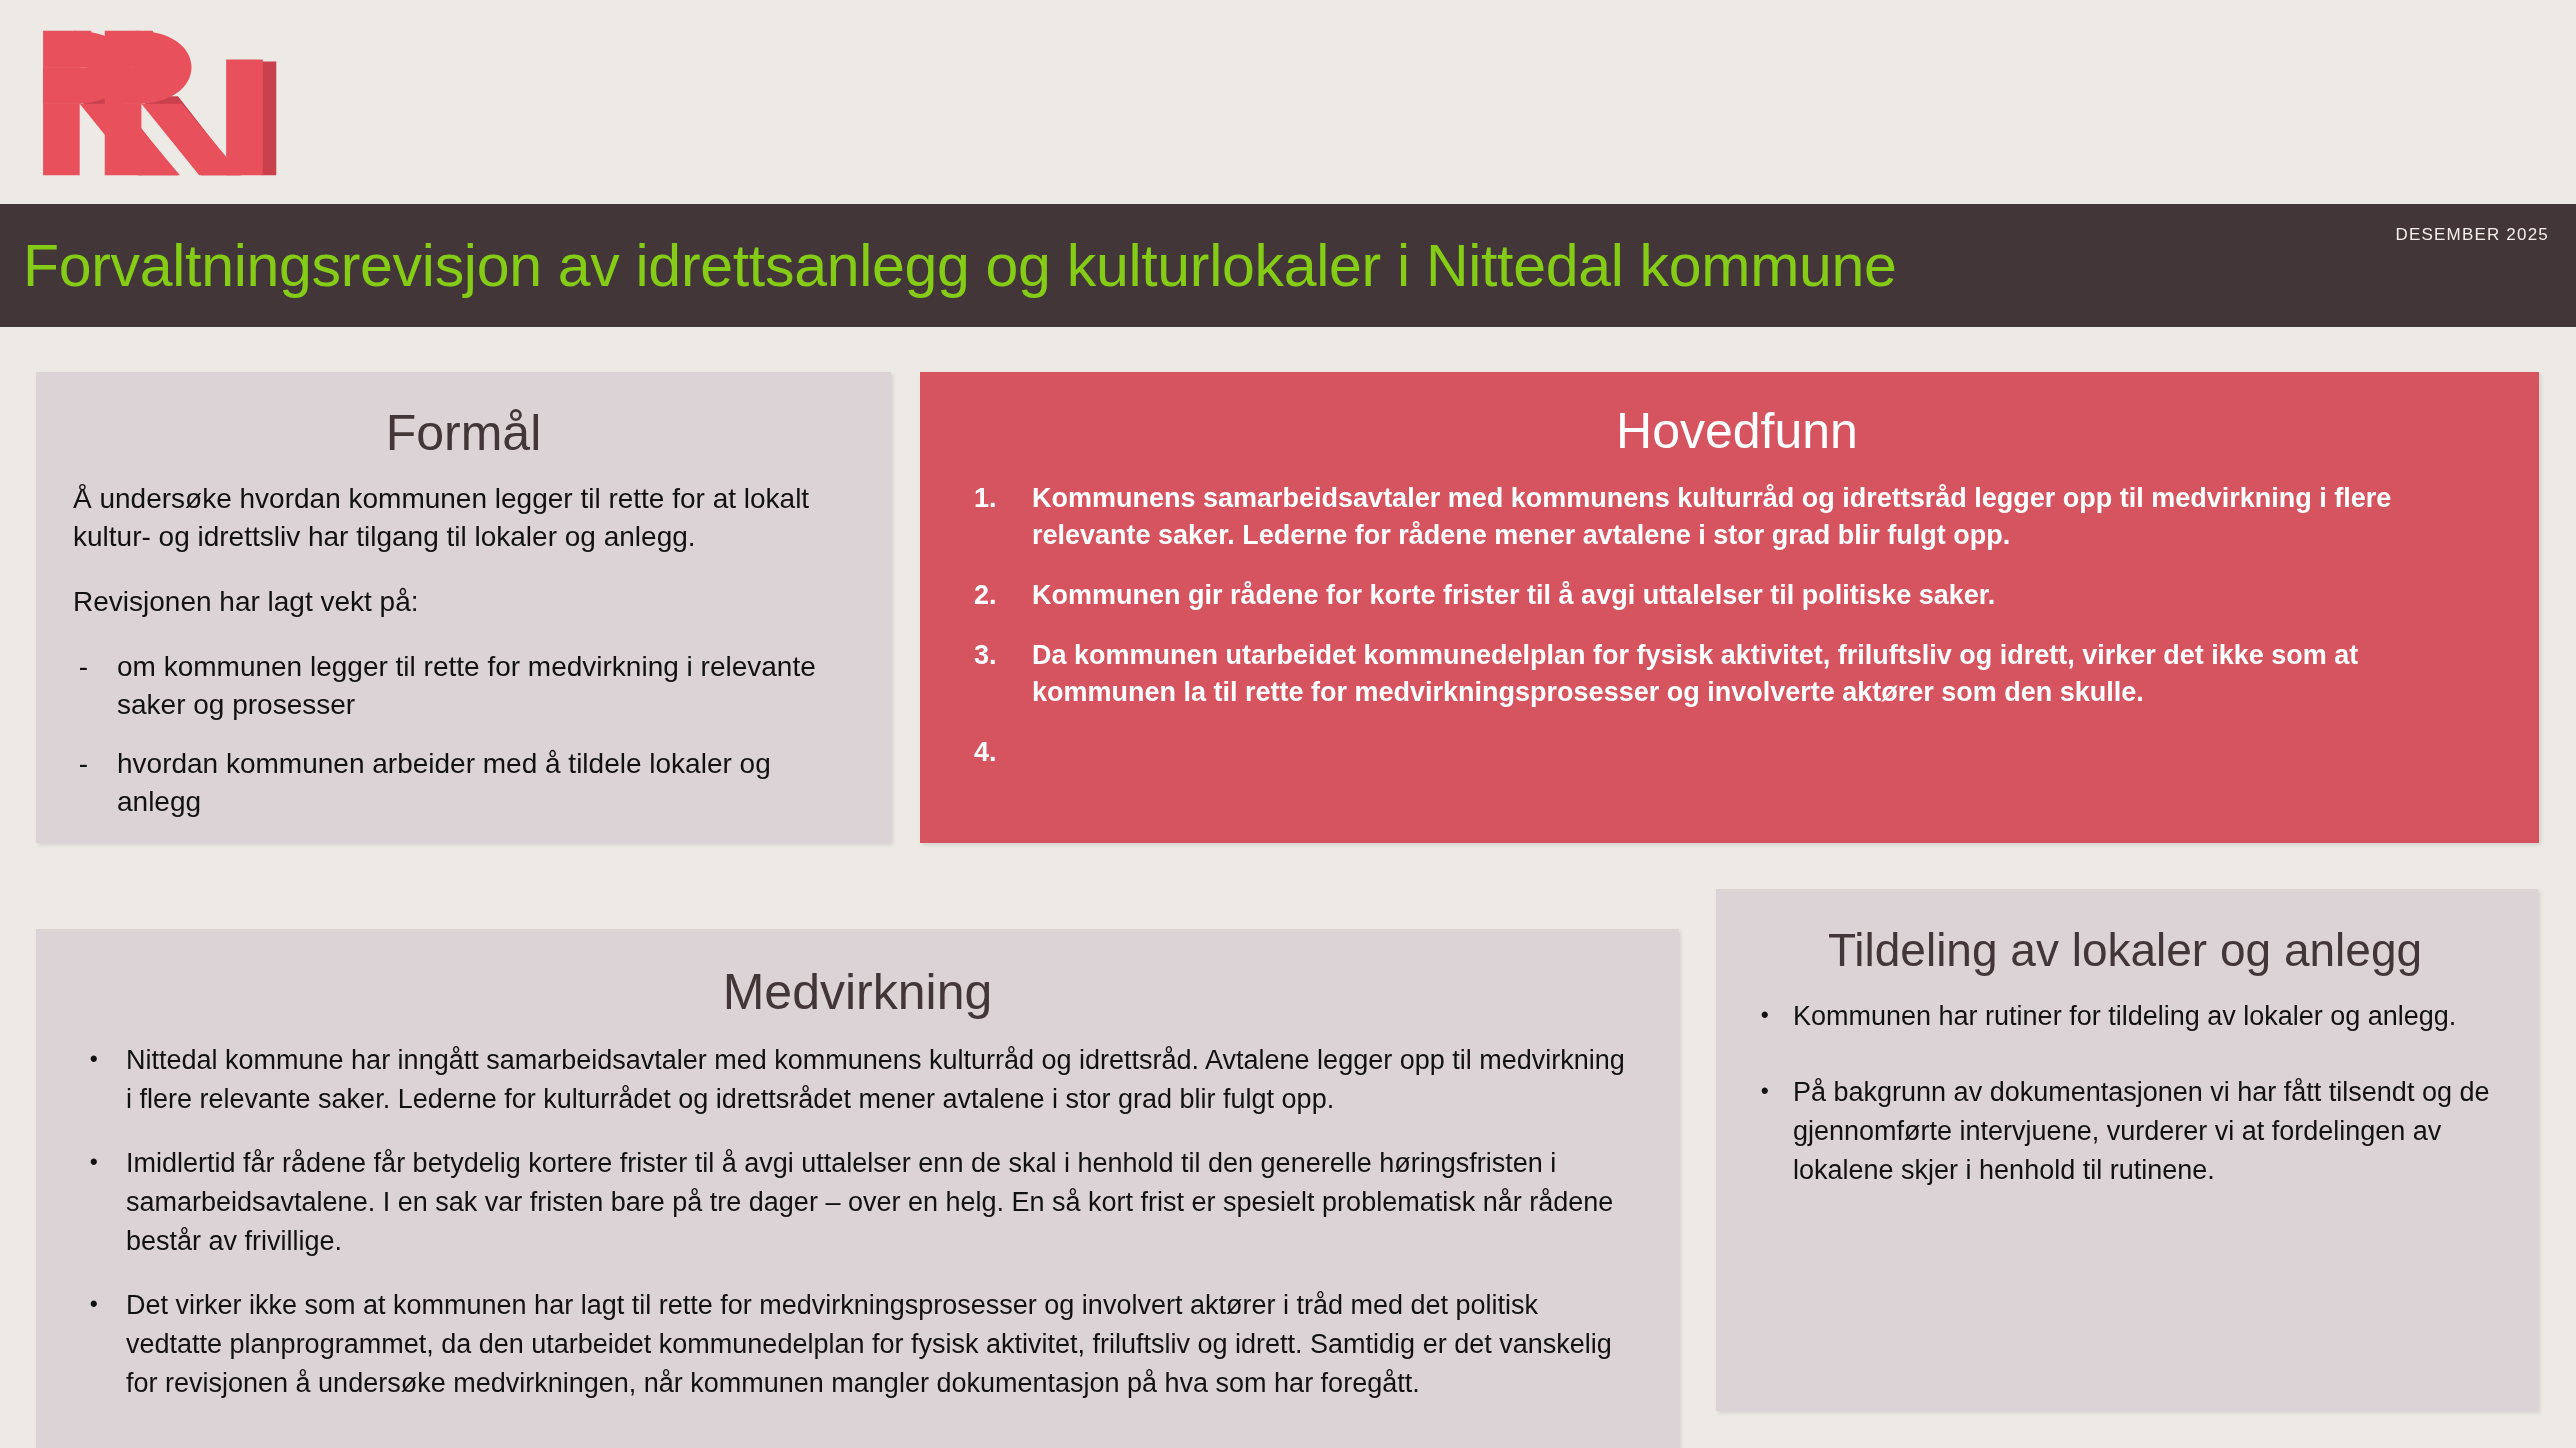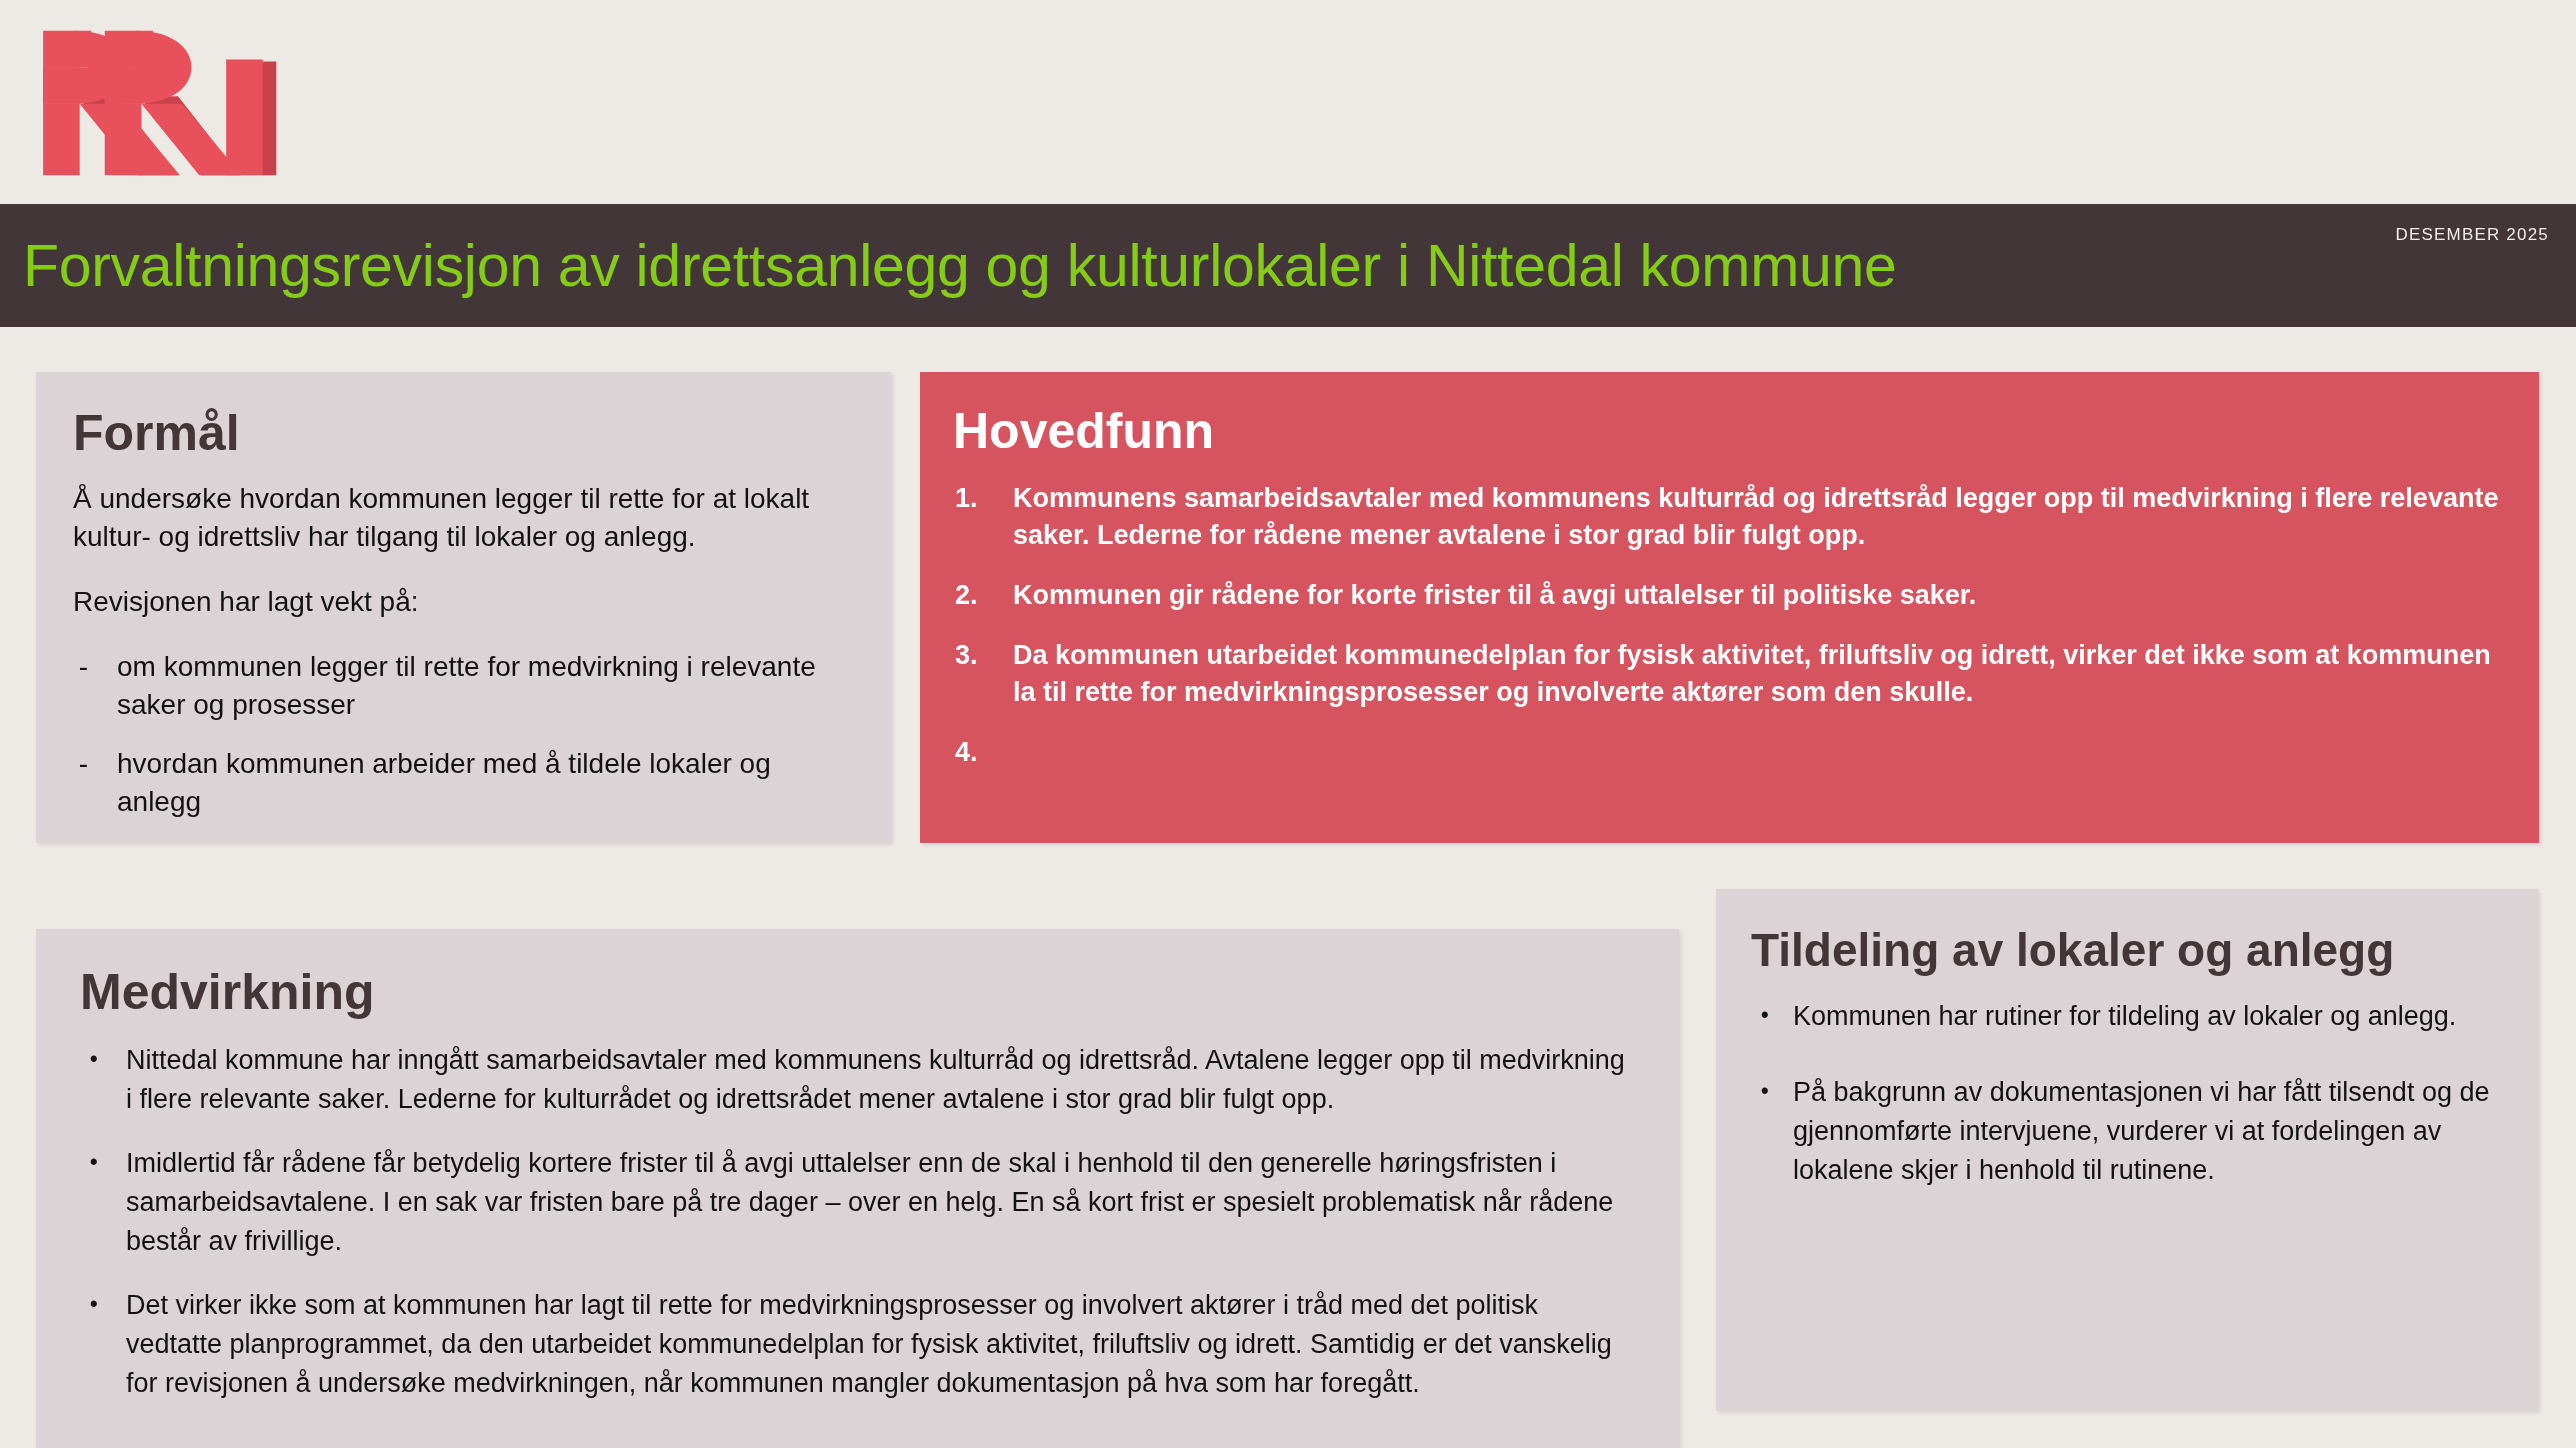--- a/index.html
+++ b/index.html
@@ -62,23 +62,24 @@
     position: absolute;
     box-sizing: border-box;
     box-shadow: 1.9px 1.9px 3.9px rgba(0,0,0,0.10);
   }
   .panel-mauve { background: #DCD3D6; }
   .panel-red   { background: #D6545F; }
 
   .panel-title {
     font-size: 50px;
     line-height: 56px;
-    font-weight: bold;
+    font-weight: normal;
     color: #433638;
     margin: 0 0 21px 0;
+    text-align: center;
   }
   .panel-red .panel-title { color: #FFFFFF; }
 
   
   #panel-formal {
     left: 36px;
     top: 372px;
     width: 855px;
     height: 471px;
     padding: 33px 37px 0 37px;
@@ -104,21 +105,21 @@
     left: 5.8px;
     top: 0;
   }
 
   
   #panel-hovedfunn {
     left: 920px;
     top: 372px;
     width: 1619px;
     height: 471px;
-    padding: 31px 37px 0 33px;
+    padding: 31px 37px 0 52px;
   }
   .num-list { margin: 0; padding: 0; list-style: none; }
   .num-list li {
     position: relative;
     padding-left: 60px;
     font-size: 27px;
     line-height: 37px;
     font-weight: bold;
     color: #FFFFFF;
     margin-bottom: 23px;

